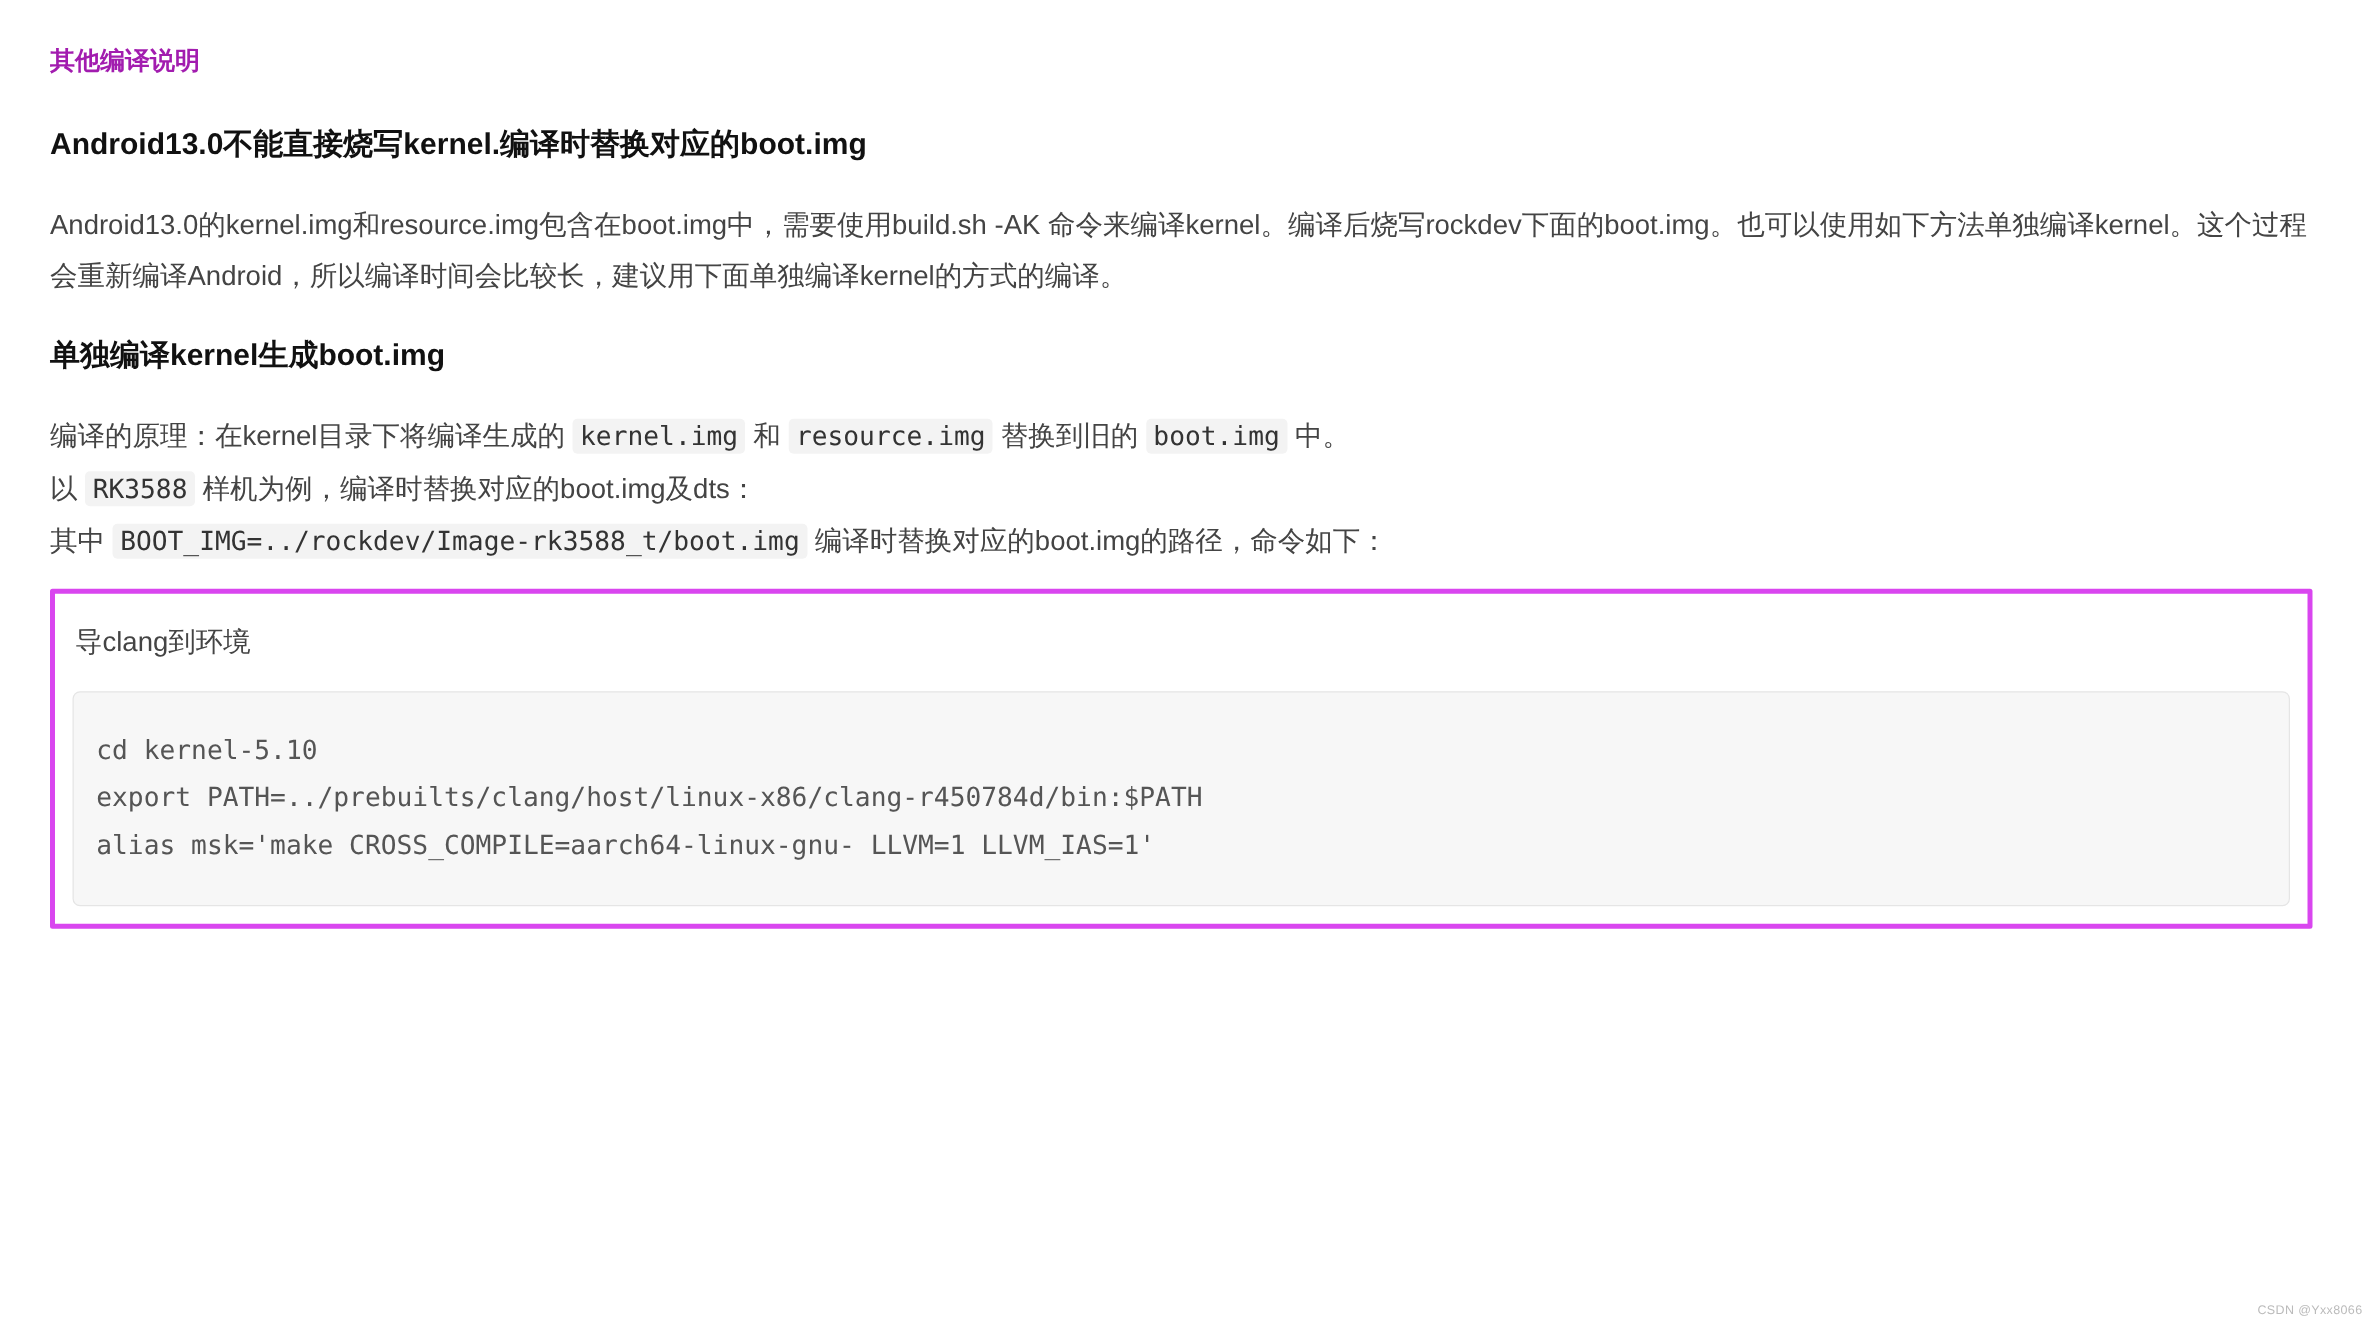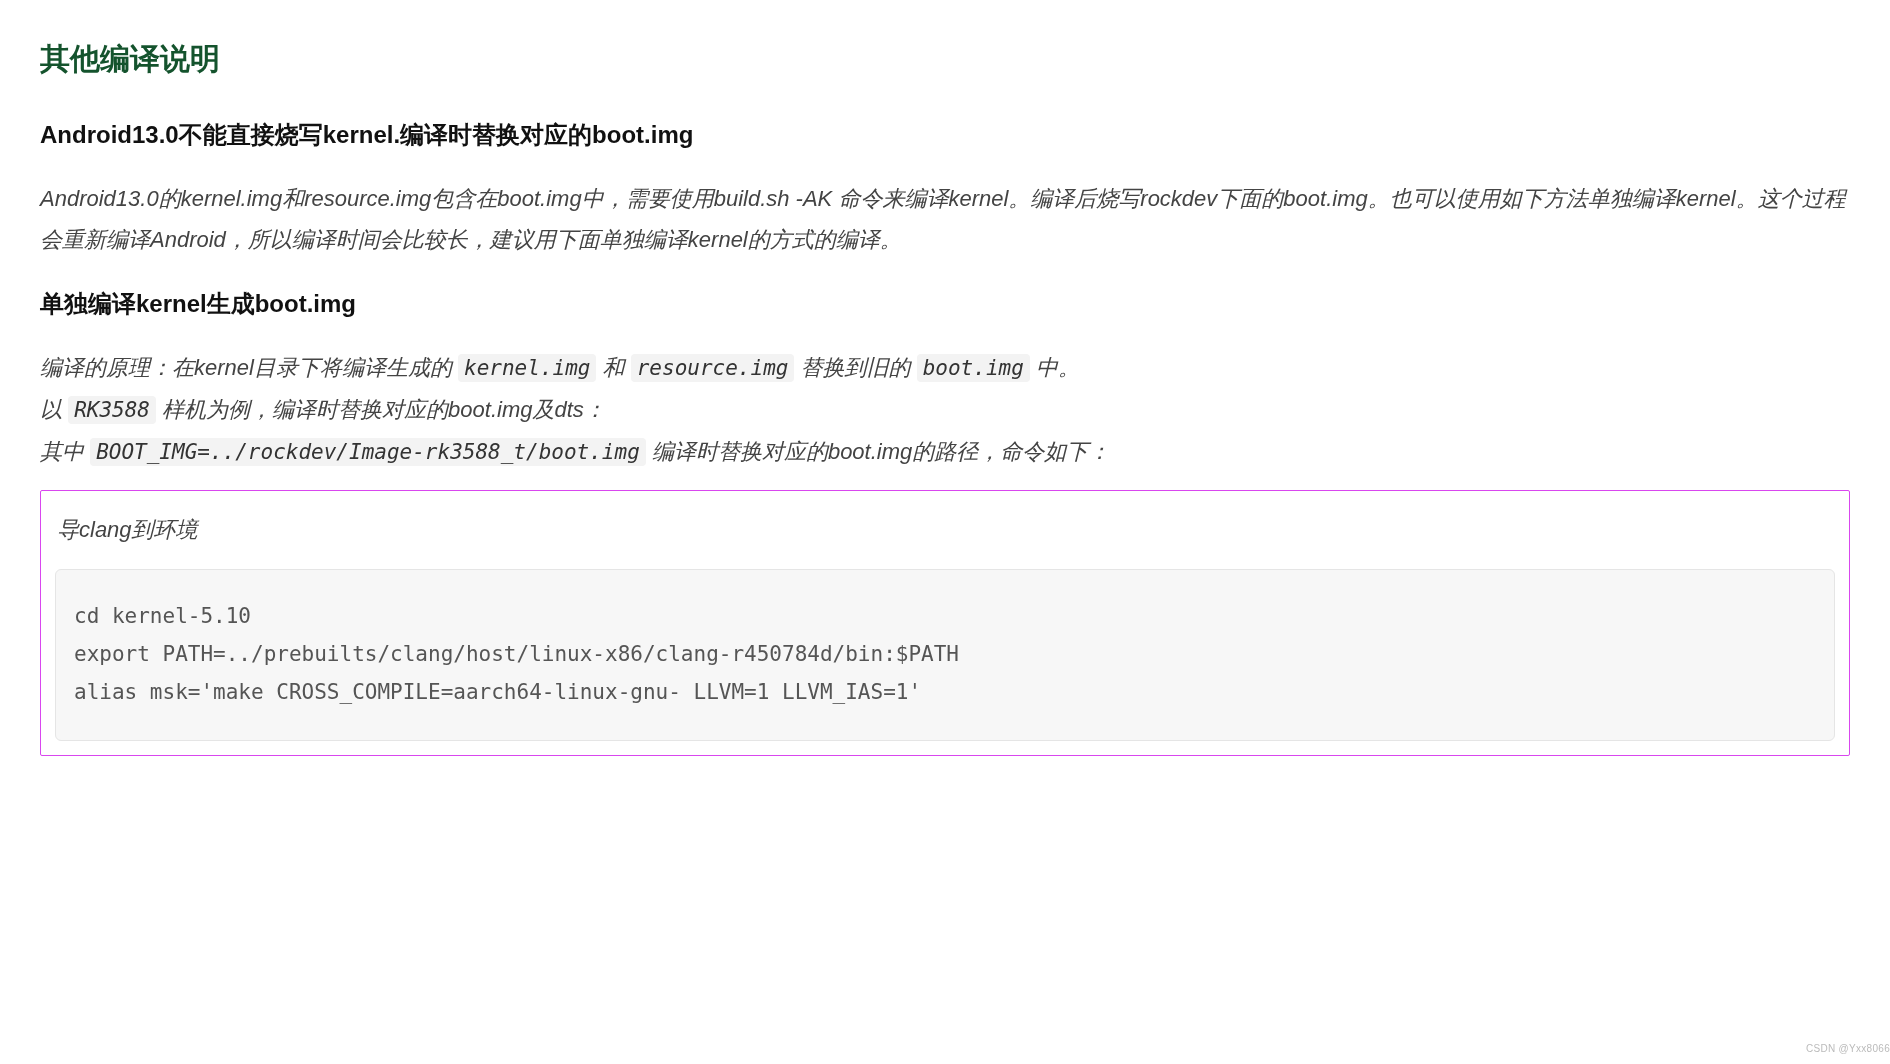--- a/index.html
+++ b/index.html
@@ -5,47 +5,46 @@
   body {
     margin: 0;
     padding: 30px 40px;
     font-family: -apple-system, BlinkMacSystemFont, "Segoe UI", "PingFang SC", "Microsoft YaHei", sans-serif;
     color: #333;
     font-size: 22px;
     line-height: 1.9;
     background: #fff;
   }
   h2 {
-    font-size: 30px;
+    font-size: 20px;
     font-weight: 700;
     margin: 0 0 25px 0;
-    color: #14532d;
+    color: #a21caf;
   }
   h3 {
     font-size: 24px;
     font-weight: 700;
     margin: 20px 0 20px 0;
     color: #111;
   }
   p {
     margin: 0 0 18px 0;
     color: #444;
-    font-style: italic;
   }
   code.inline {
     font-family: "Consolas", "Monaco", monospace;
     background: #f3f3f3;
     border-radius: 4px;
     padding: 2px 6px;
     font-size: 21px;
     color: #333;
     text-align: right;
   }
   .red-box {
-    border: 1px solid #d946ef;
+    border: 4px solid #d946ef;
     padding: 12px 14px 14px 14px;
     margin-top: 8px;
     border-radius: 2px;
   }
   .red-box p {
     margin: 6px 0 18px 2px;
   }
   pre.code-block {
     background: #f7f7f7;
     border: 1px solid #e5e5e5;

